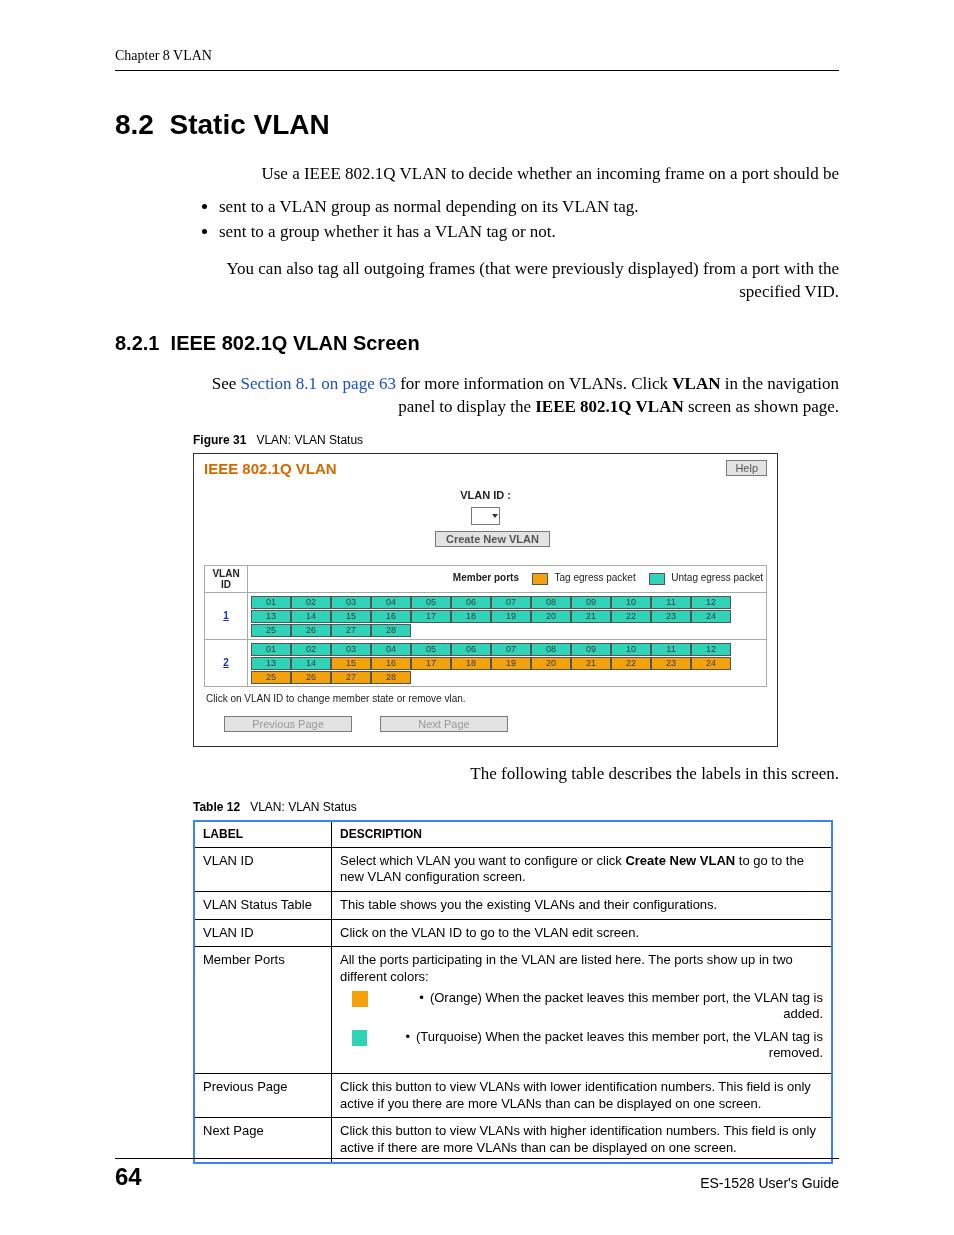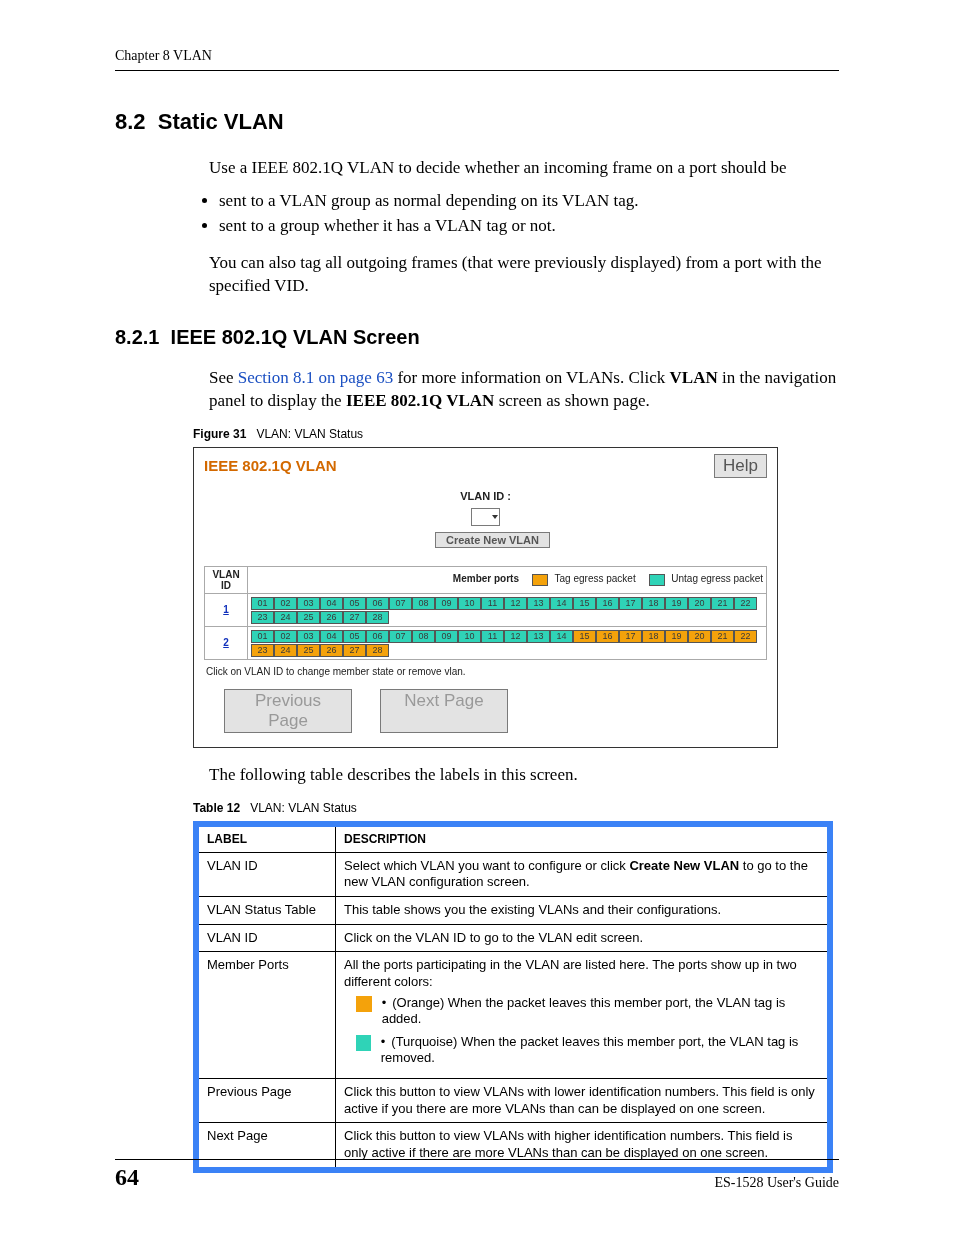--- a/index.html
+++ b/index.html
@@ -19,35 +19,35 @@
   .running-head {
     font-family: Liberation Serif, serif;
     font-size: 14px;
     border-bottom: 1px solid #000;
     padding-bottom: 6px;
     margin-bottom: 38px;
   }
   .h2 {
     font-family: Arial, Helvetica, sans-serif;
     font-weight: bold;
-    font-size: 22px;
+    font-size: 28px;
     margin: 0 0 22px 0;
   }
   .h3 {
     font-family: Arial, Helvetica, sans-serif;
     font-weight: bold;
     font-size: 20px;
     margin: 28px 0 18px 0;
   }
   .body-block {
     margin-left: 78px;
     font-size: 17px;
     line-height: 1.35;
   }
-  .body-block p { margin: 0 0 10px 16px; }
+  .body-block p { margin: 0 0 10px 2px; text-align: right; }
   .body-block ul { margin: 0 0 14px 0; padding-left: 26px; }
   .body-block li { margin: 2px 0; }
   .xref { color: #1a4fc2; }
   .figure-label, .table-label {
     font-family: Arial, Helvetica, sans-serif;
     font-size: 12px;
     margin: 14px 0 6px 78px;
   }
   .figure-label b, .table-label b { font-weight: bold; }
   
@@ -66,21 +66,21 @@
     justify-content: space-between;
     align-items: center;
     margin-bottom: 12px;
   }
   .fig-title {
     color: #d36900;
     font-weight: bold;
     font-size: 15px;
   }
   .fig-btn {
-    font-size: 17px;
+    font-size: 11px;
     padding: 1px 8px;
     border: 1px solid #7a7a7a;
     background: #e3e3e3;
     color: #555;
   }
   .vlan-id-row {
     display: flex;
     align-items: center;
     gap: 6px;
     margin: 2px 0 18px 0;
@@ -141,21 +141,21 @@
     margin: 0 4px 0 10px;
   }
   .sw-orange { background: #f4a20b; }
   .sw-turq { background: #2fd3b7; }
   .port-grid {
     display: flex;
     flex-wrap: wrap;
     gap: 0;
   }
   .port-cell {
-    width: 23px;
+    width: 40px;
     height: 13px;
     border: 1px solid #555;
     box-sizing: border-box;
     font-size: 9px;
     line-height: 11px;
     text-align: center;
     color: #3a3a3a;
     margin-top: 1px;
   }
   .port-tag { background: #2fd3b7; }
@@ -172,21 +172,21 @@
   }
   .pager .fig-btn {
     width: 110px;
     text-align: center;
     color: #999;
   }
   
   .desc-table {
     margin-left: 78px;
     width: 640px;
-    border: 6px solid #3b82f6;
+    border: 2px solid #3b82f6;
     border-collapse: collapse;
     font-family: Arial, Helvetica, sans-serif;
     font-size: 13px;
   }
   .desc-table th, .desc-table td {
     border: 1px solid #000;
     padding: 5px 8px;
     text-align: left;
     vertical-align: top;
     line-height: 1.28;
@@ -195,35 +195,35 @@
     font-weight: bold;
     font-size: 12px;
   }
   .desc-table .labcol { width: 120px; }
   .desc-swatch {
     display: inline-block;
     width: 16px; height: 16px;
     vertical-align: top;
     margin-top: 1px;
   }
-  .desc-bullets { padding-left: 0; }
+  .desc-bullets { padding-left: 0; text-align: right; }
   .desc-bullet-row { display: flex; align-items: flex-start; gap: 10px; margin: 4px 0 6px 12px; }
   .desc-bullet-row .dot::before { content: "•"; margin-right: 6px; }
   
   .page-footer {
     position: absolute;
     left: 115px;
     right: 115px;
     bottom: 44px;
     border-top: 1px solid #000;
     display: flex;
     justify-content: space-between;
     align-items: flex-end;
     padding-top: 4px;
-    font-family: Liberation Serif, serif;
+    font-family: Liberation Sans, sans-serif;
   }
   .page-number { font-size: 24px; font-weight: bold; }
   .guide-name { font-size: 14px; }
 </style>
 </head>
 <body>
 
 <div class="page">
   <div class="running-head">Chapter 8 VLAN</div>
 

